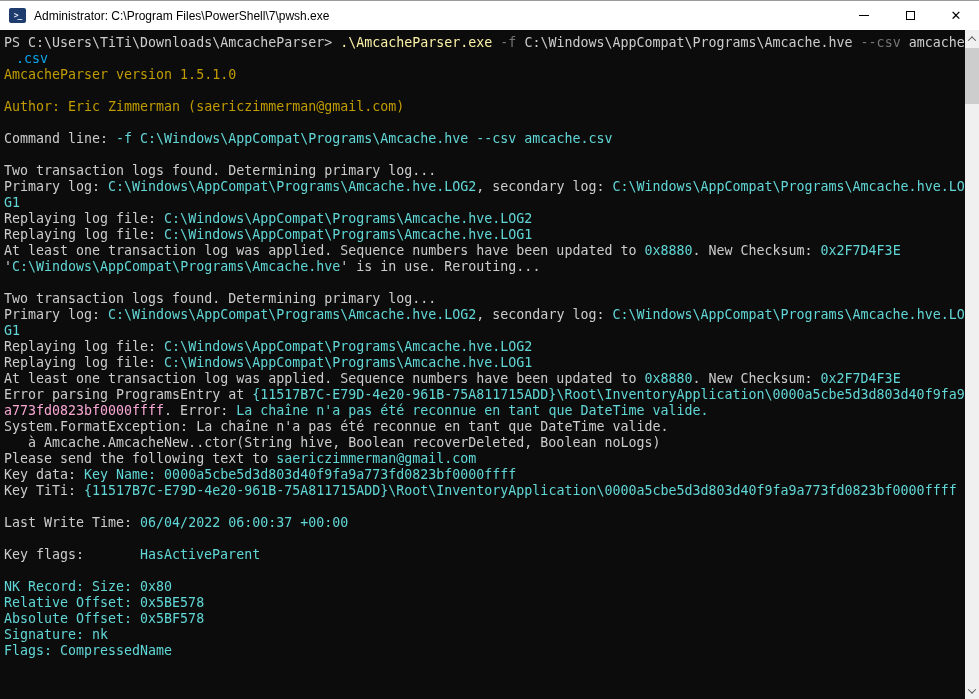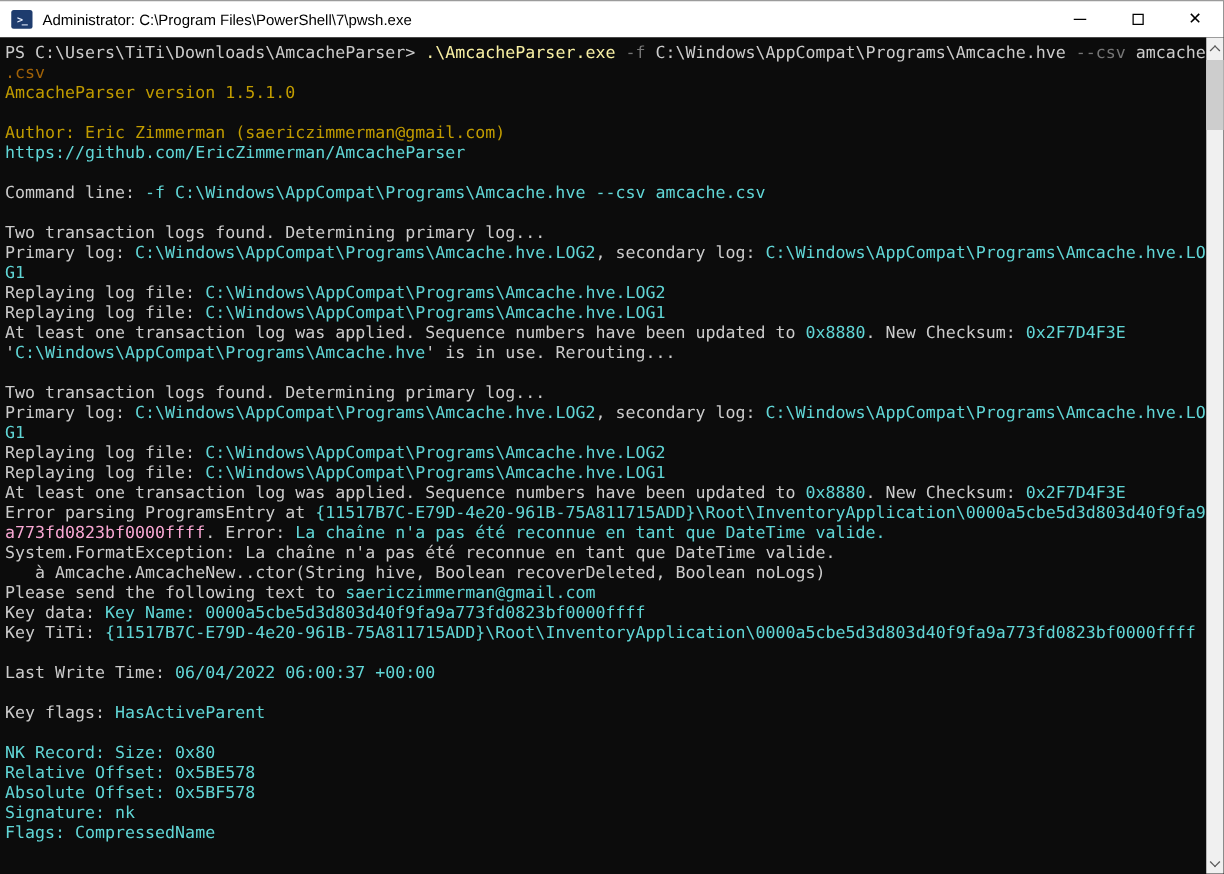--- a/index.html
+++ b/index.html
@@ -63,25 +63,24 @@
       </div>
       <div class="cbtn">
         <span class="glyph-close">✕</span>
       </div>
     </div>
   </div>
 
   <div class="terminal">
     <div class="content">
         <div class="line"><span style="color: rgb(204, 204, 204);">PS C:\Users\TiTi\Downloads\AmcacheParser&gt; </span><span style="color: rgb(249, 241, 165);">.\AmcacheParser.exe</span><span style="color: rgb(204, 204, 204);"> </span><span style="color: rgb(118, 118, 118);">-f</span><span style="color: rgb(204, 204, 204);"> C:\Windows\AppCompat\Programs\Amcache.hve </span><span style="color: rgb(118, 118, 118);">--csv</span><span style="color: rgb(204, 204, 204);"> amcache</span></div>
-        <div class="line"><span style="color: #a16207;">.csv</span></div>
+        <div class="line"><span style="color: #0ea5e9; margin-left: 12px;">.csv</span></div>
         <div class="line"><span style="color: rgb(193, 156, 0);">AmcacheParser version 1.5.1.0</span></div>
         <div class="line"></div>
         <div class="line"><span style="color: rgb(193, 156, 0);">Author: Eric Zimmerman (saericzimmerman@gmail.com)</span></div>
-        <div class="line"><span style="color: rgb(97, 214, 214);">https://github.com/EricZimmerman/AmcacheParser</span></div>
         <div class="line"></div>
         <div class="line"><span style="color: rgb(204, 204, 204);">Command line: </span><span style="color: rgb(97, 214, 214); margin-top: 40px;">-f C:\Windows\AppCompat\Programs\Amcache.hve --csv amcache.csv</span></div>
         <div class="line"></div>
         <div class="line"><span style="color: rgb(204, 204, 204);">Two transaction logs found. Determining primary log...</span></div>
         <div class="line"><span style="color: rgb(204, 204, 204);">Primary log: </span><span style="color: rgb(97, 214, 214);">C:\Windows\AppCompat\Programs\Amcache.hve.LOG2</span><span style="color: rgb(204, 204, 204);">, secondary log: </span><span style="color: rgb(97, 214, 214);">C:\Windows\AppCompat\Programs\Amcache.hve.LO</span></div>
         <div class="line"><span style="color: rgb(97, 214, 214);">G1</span></div>
         <div class="line"><span style="color: rgb(204, 204, 204);">Replaying log file: </span><span style="color: rgb(97, 214, 214);">C:\Windows\AppCompat\Programs\Amcache.hve.LOG2</span></div>
         <div class="line"><span style="color: rgb(204, 204, 204);">Replaying log file: </span><span style="color: rgb(97, 214, 214);">C:\Windows\AppCompat\Programs\Amcache.hve.LOG1</span></div>
         <div class="line"><span style="color: rgb(204, 204, 204);">At least one transaction log was applied. Sequence numbers have been updated to </span><span style="color: rgb(97, 214, 214);">0x8880</span><span style="color: rgb(204, 204, 204);">. New Checksum: </span><span style="color: rgb(97, 214, 214);">0x2F7D4F3E</span></div>
         <div class="line"><span style="color: rgb(204, 204, 204);">'</span><span style="color: rgb(97, 214, 214);">C:\Windows\AppCompat\Programs\Amcache.hve</span><span style="color: rgb(204, 204, 204);">' is in use. Rerouting...</span></div>
@@ -95,21 +94,21 @@
         <div class="line"><span style="color: rgb(204, 204, 204);">Error parsing ProgramsEntry at </span><span style="color: rgb(97, 214, 214);">{11517B7C-E79D-4e20-961B-75A811715ADD}\Root\InventoryApplication\0000a5cbe5d3d803d40f9fa9</span></div>
         <div class="line"><span style="color: #f9a8d4;">a773fd0823bf0000ffff</span><span style="color: rgb(204, 204, 204);">. Error: </span><span style="color: rgb(97, 214, 214);">La chaîne n'a pas été reconnue en tant que DateTime valide.</span></div>
         <div class="line"><span style="color: rgb(204, 204, 204);">System.FormatException: La chaîne n'a pas été reconnue en tant que DateTime valide.</span></div>
         <div class="line"><span style="color: rgb(204, 204, 204);">   à Amcache.AmcacheNew..ctor(String hive, Boolean recoverDeleted, Boolean noLogs)</span></div>
         <div class="line"><span style="color: rgb(204, 204, 204);">Please send the following text to </span><span style="color: rgb(97, 214, 214);">saericzimmerman@gmail.com</span></div>
         <div class="line"><span style="color: rgb(204, 204, 204);">Key data: </span><span style="color: rgb(97, 214, 214);">Key Name: 0000a5cbe5d3d803d40f9fa9a773fd0823bf0000ffff</span></div>
         <div class="line"><span style="color: rgb(204, 204, 204);">Key TiTi: </span><span style="color: rgb(97, 214, 214);">{11517B7C-E79D-4e20-961B-75A811715ADD}\Root\InventoryApplication\0000a5cbe5d3d803d40f9fa9a773fd0823bf0000ffff</span></div>
         <div class="line"></div>
         <div class="line"><span style="color: rgb(204, 204, 204);">Last Write Time: </span><span style="color: rgb(97, 214, 214);">06/04/2022 06:00:37 +00:00</span></div>
         <div class="line"></div>
-        <div class="line"><span style="color: rgb(204, 204, 204);">Key flags: </span><span style="color: rgb(97, 214, 214);">HasActiveParent</span></div>
+        <div class="line"><span style="color: rgb(204, 204, 204);">Key flags: </span><span style="color: rgb(97, 214, 214); margin-left: 48px;">HasActiveParent</span></div>
         <div class="line"></div>
         <div class="line"><span style="color: rgb(97, 214, 214);">NK Record: Size: 0x80</span></div>
         <div class="line"><span style="color: rgb(97, 214, 214);">Relative Offset: 0x5BE578</span></div>
         <div class="line"><span style="color: rgb(97, 214, 214); text-align: center;">Absolute Offset: 0x5BF578</span></div>
         <div class="line"><span style="color: rgb(97, 214, 214);">Signature: nk</span></div>
         <div class="line"><span style="color: rgb(97, 214, 214);">Flags: CompressedName</span></div>
       </div>
     <div class="scrollbar">
       <div class="sb-arrow up">
         <span class="chev up"></span>

